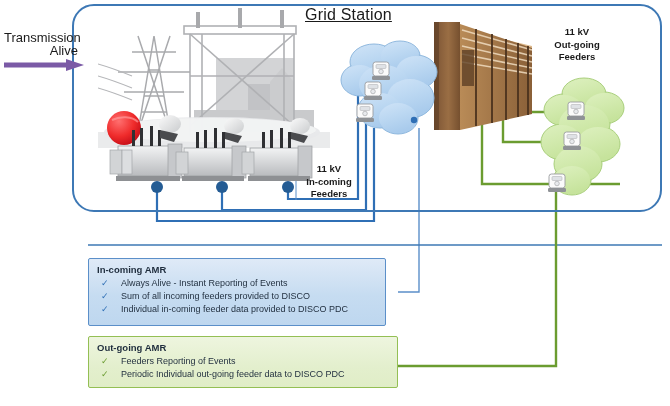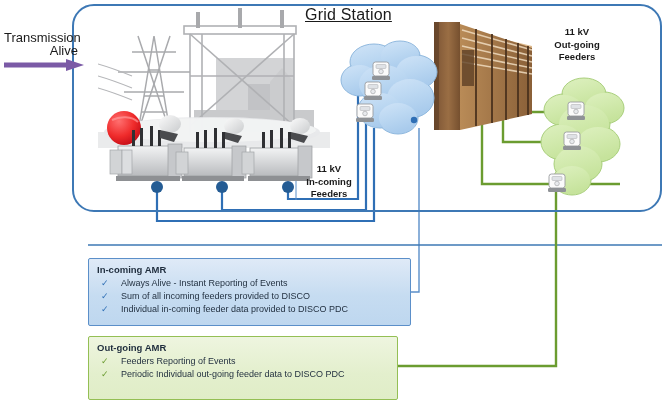--- a/index.html
+++ b/index.html
@@ -78,30 +78,30 @@
 
   
   .info-box {
     box-sizing: border-box;
     border-radius: 2px;
     padding: 5px 8px 6px 8px;
   }
   #incoming-amr-box {
     left: 88px;
     top: 258px;
-    width: 323px;
+    width: 298px;
     height: 68px;
     border: 1px solid #5b8fc9;
     background: linear-gradient(180deg, #dfeaf7 0%, #c6dcf1 55%, #bed7ef 100%);
   }
   #outgoing-amr-box {
     left: 88px;
     top: 336px;
     width: 310px;
-    height: 64px;
+    height: 52px;
     border: 1px solid #94bf54;
     background: linear-gradient(180deg, #eef5df 0%, #e3efcd 60%, #e0edc7 100%);
   }
   .box-title {
     font-size: 9.5px;
     font-weight: bold;
     color: #1f2d3d;
     margin-bottom: 2px;
   }
   .bullet-row {

